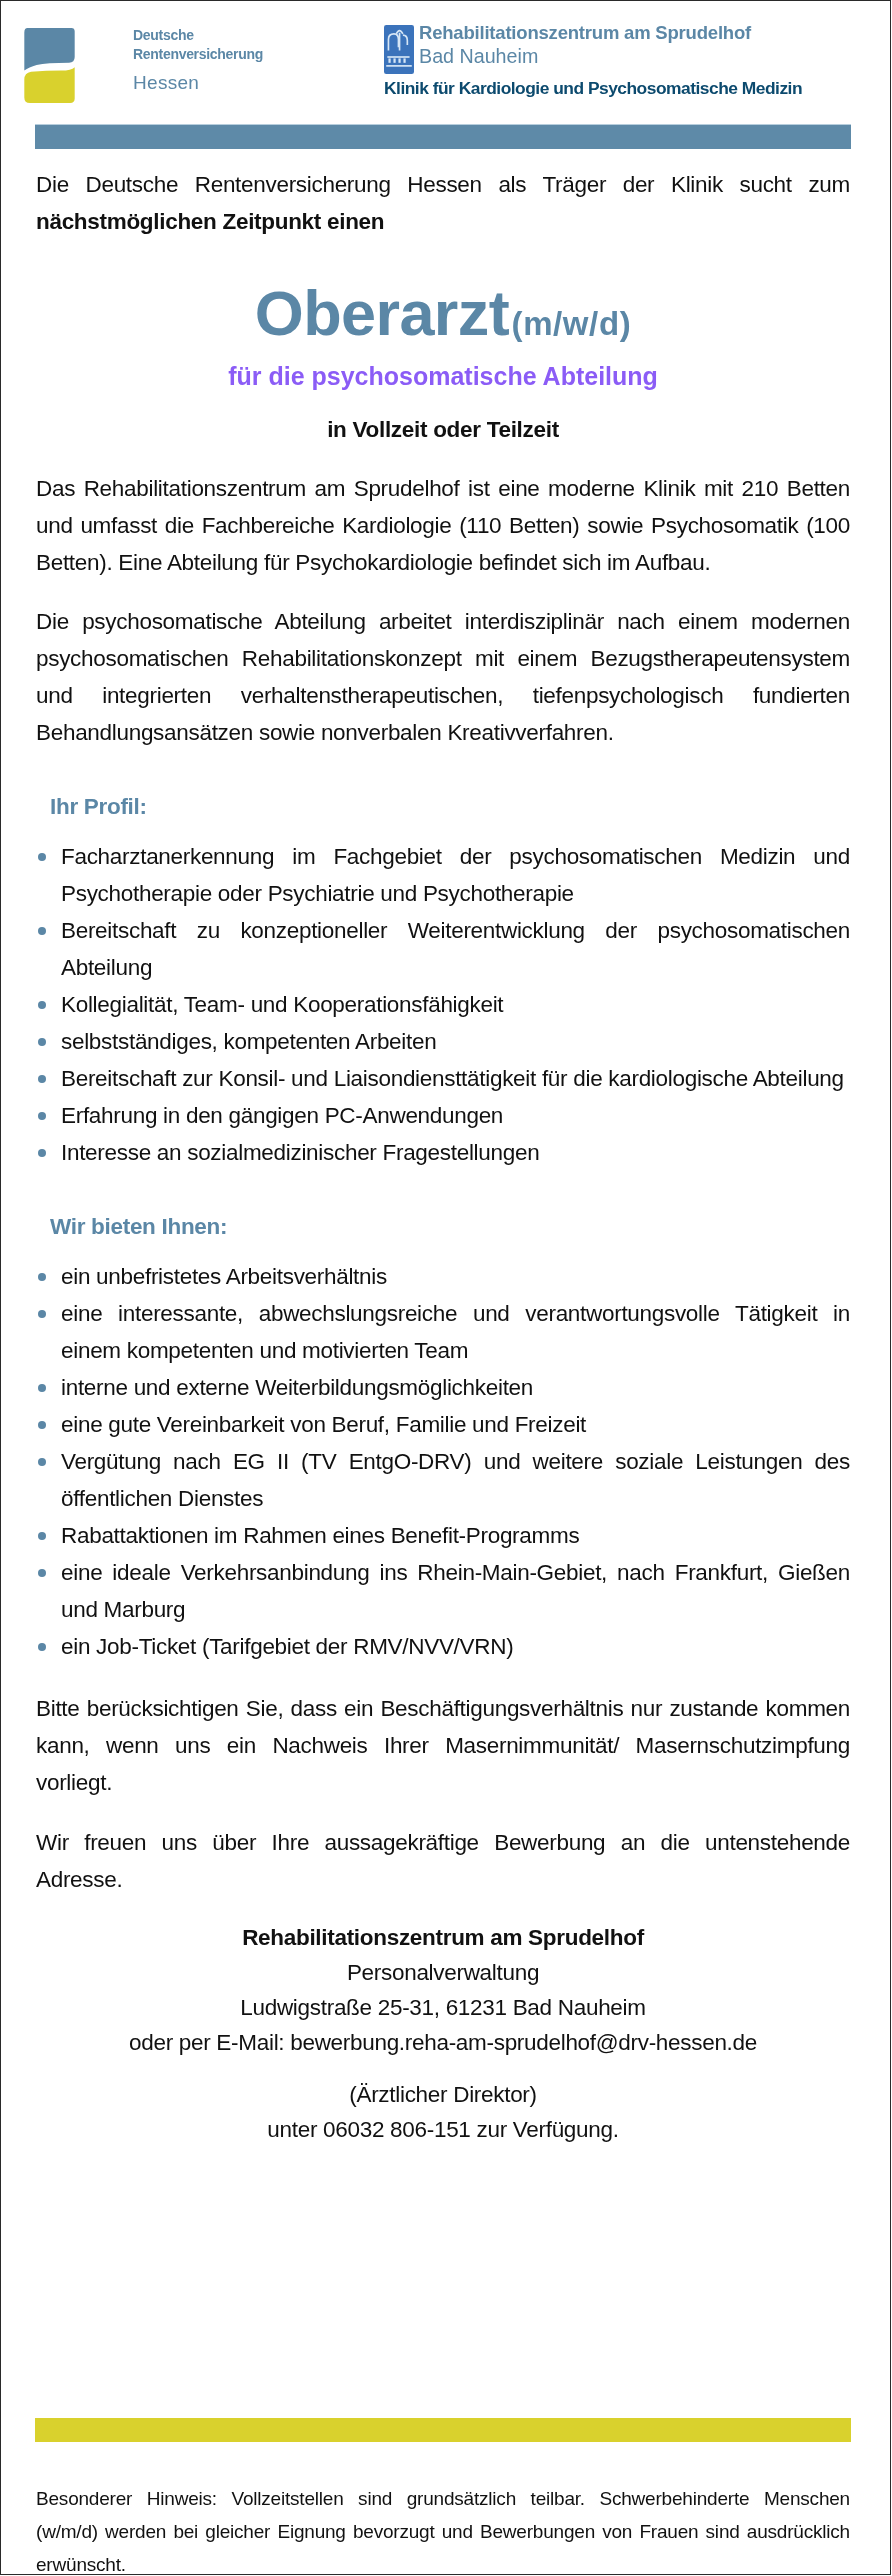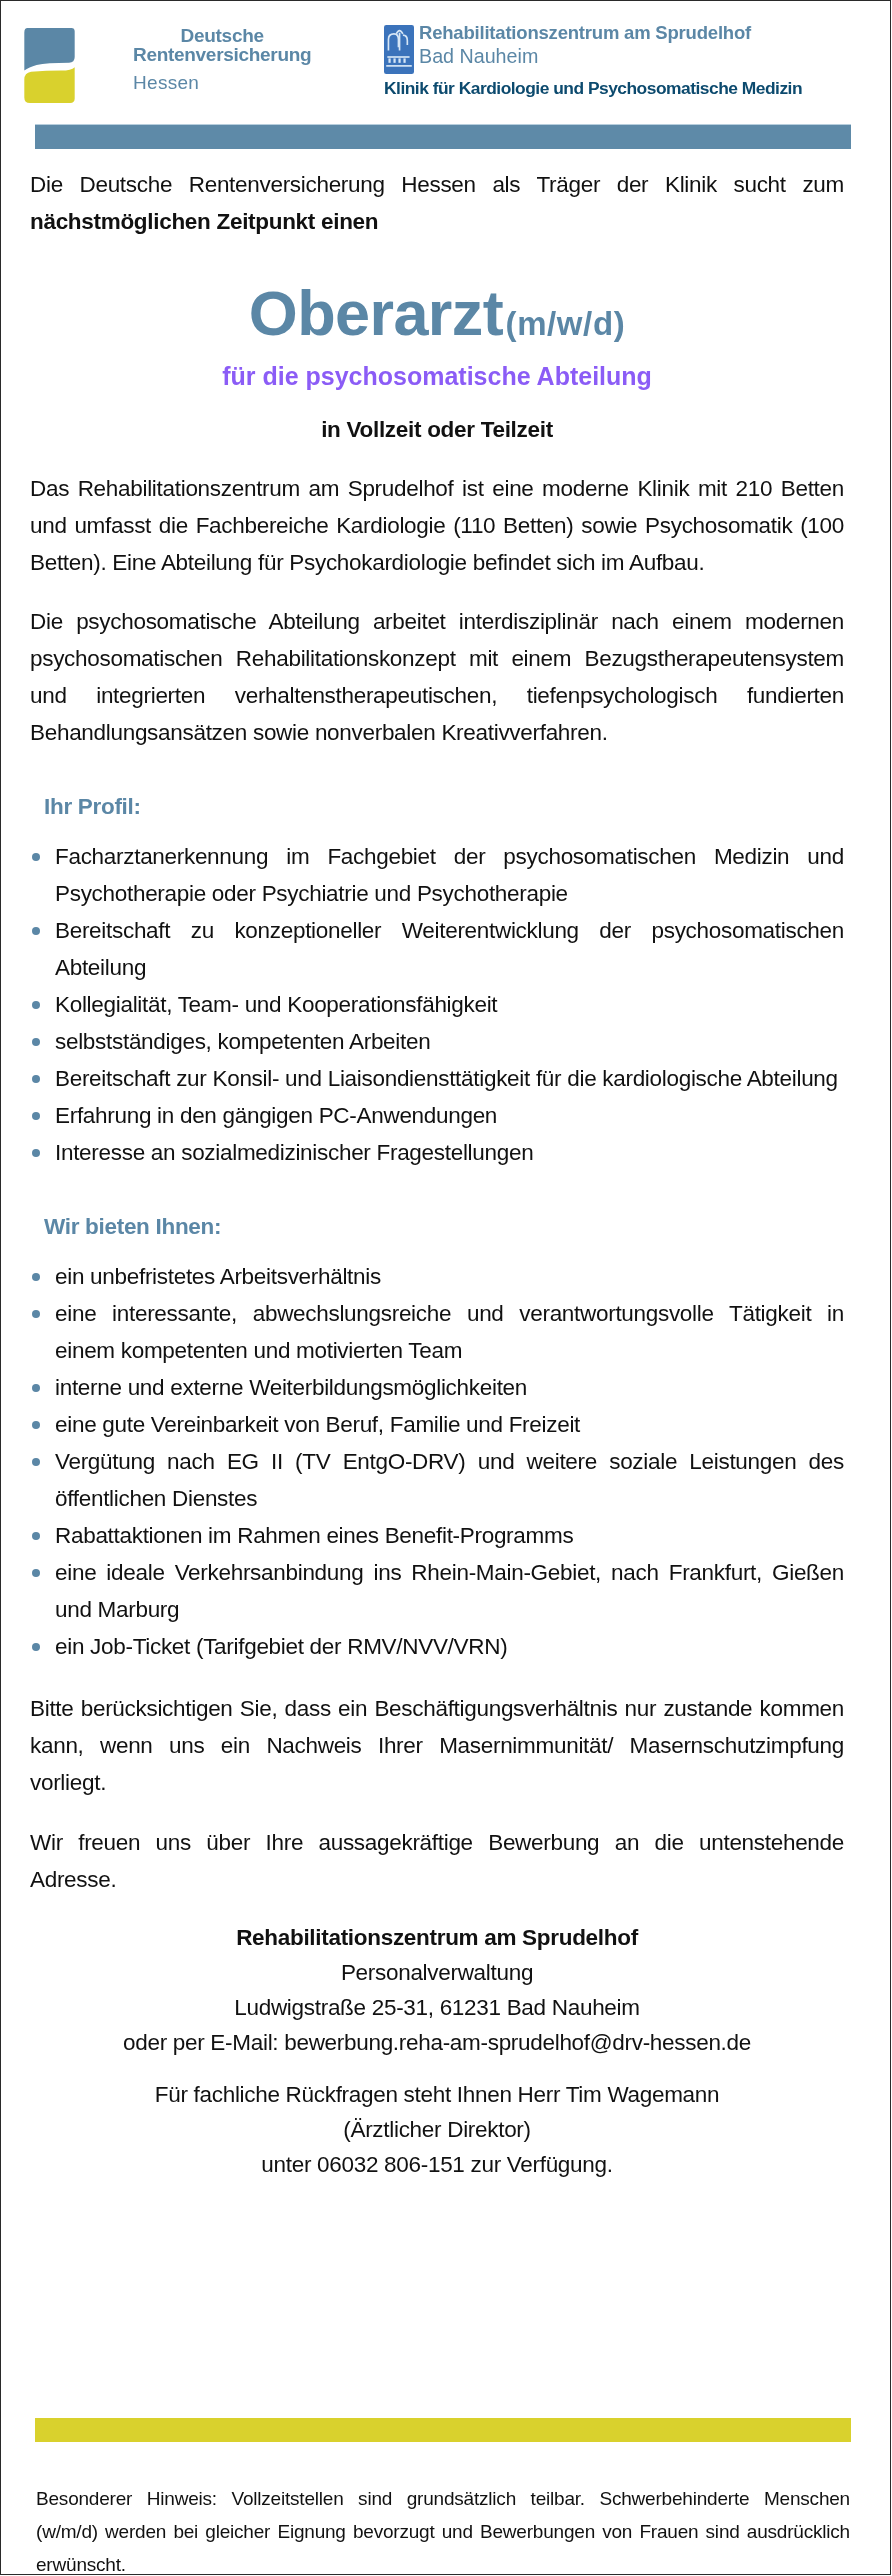--- a/index.html
+++ b/index.html
@@ -15,44 +15,43 @@
     position: absolute; left: 0; top: 0;
     width: 889px; height: 2573px;
     border: 1.7px solid #2a2a2a;
     background: #fff;
   }
   
   .header { position: absolute; left: 0; top: 0; width: 893px; height: 157px; }
   .drv-logo { position: absolute; left: 22.5px; top: 27px; width: 51px; height: 75px; }
   .drv-text { position: absolute; left: 132px; top: 25px; color: #5b87a6; }
   .drv-name1, .drv-name2 {
-    display: block; font-weight: bold; font-size: 19px; line-height: 19px;
+    display: block; font-weight: bold; font-size: 14px; line-height: 19px;
     letter-spacing: -0.3px;
-    text-align: center;
   }
   .drv-region { display: block; font-size: 19px; line-height: 22.5px; margin-top: 7.9px; letter-spacing: 0.3px; }
   .clinic-icon { position: absolute; left: 383px; top: 23.6px; width: 30px; height: 49px; }
   .clinic-title {
     position: absolute; left: 418px; top: 21.4px; color: #5b87a6;
     font-weight: bold; font-size: 18.5px; line-height: 22.5px; letter-spacing: -0.2px;
   }
   .clinic-city {
     position: absolute; left: 418px; top: 44px; color: #5b87a6;
     font-size: 19.7px; line-height: 22.5px;
   }
   .clinic-sub {
     position: absolute; left: 383px; top: 76px; color: #0c4a6e;
     font-weight: bold; font-size: 17.4px; line-height: 22.5px; letter-spacing: -0.5px;
   }
   .blue-bar {
     position: absolute; left: 34px; top: 123px; width: 816px; height: 23.6px;
     background: #5e8aa8; border-top: 1.7px solid #b7cedd;
   }
   
-  .content { position: absolute; left: 29px; top: 157px; width: 814px; }
+  .content { position: absolute; left: 35px; top: 157px; width: 814px; }
   .p {
     font-size: 22.5px; line-height: 37px; text-align: justify; margin: 0;
     letter-spacing: -0.3px;
   }
   .bold { font-weight: bold; }
   .intro { margin-top: 7.9px; }
   .title-wrap { text-align: center; margin-top: 40px; color: #5b87a6; }
   .title-main { font-weight: bold; font-size: 63px; line-height: 67px; letter-spacing: -0.6px; }
   .title-mwd { font-size: 33px; font-weight: bold; letter-spacing: 0.6px; }
   .title-sub { text-align: center; color: #8b5cf6; font-weight: bold; font-size: 25px; line-height: 34px; margin-top: 12.4px; }
@@ -159,21 +158,20 @@
     <p class="p">Bitte berücksichtigen Sie, dass ein Beschäftigungsverhältnis nur zustande kommen kann, wenn uns ein Nachweis Ihrer Masernimmunität/ Masernschutzimpfung vorliegt.</p>
     <div class="gap-md"></div>
     <p class="p">Wir freuen uns über Ihre aussagekräftige Bewerbung an die untenstehende Adresse.</p>
 
     <div class="gap-md"></div>
     <div class="center bold">Rehabilitationszentrum am Sprudelhof</div>
     <div class="center">Personalverwaltung</div>
     <div class="center">Ludwigstraße 25-31, 61231 Bad Nauheim</div>
     <div class="center">oder per E-Mail: bewerbung.reha-am-sprudelhof@drv-hessen.de</div>
     <div class="gap-md" style="height:17px"></div>
-    <div class="center">Für fachliche Rückfragen steht Ihnen Herr Tim Wagemann</div>
     <div class="center">(Ärztlicher Direktor)</div>
     <div class="center">unter 06032 806-151 zur Verfügung.</div>
   </div>
 
   <div class="yellow-bar"></div>
   <p class="footer-note">Besonderer Hinweis: Vollzeitstellen sind grundsätzlich teilbar. Schwerbehinderte Menschen (w/m/d) werden bei gleicher Eignung bevorzugt und Bewerbungen von Frauen sind ausdrücklich erwünscht.</p>
 </div>
 
 
 </body></html>

